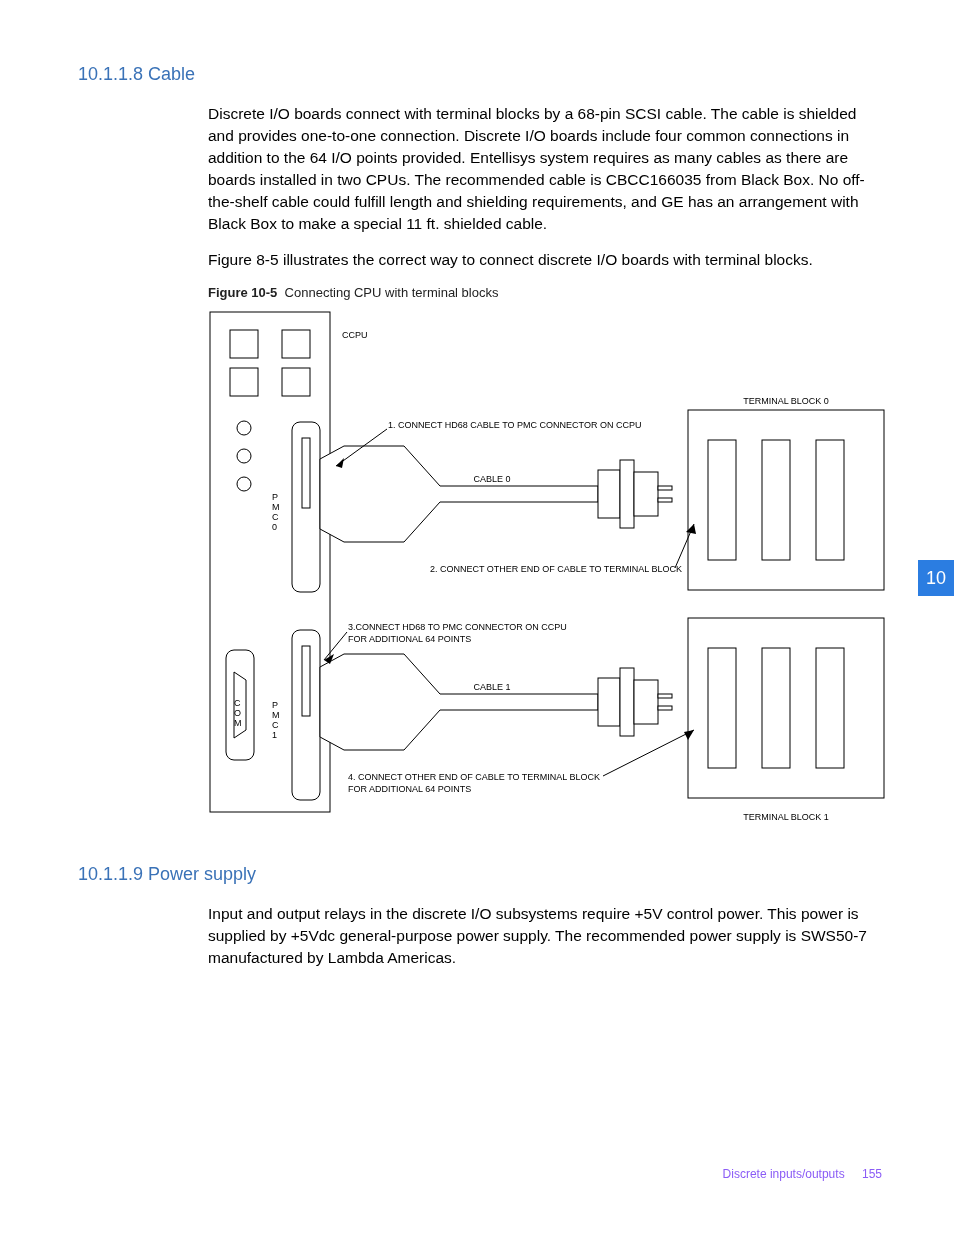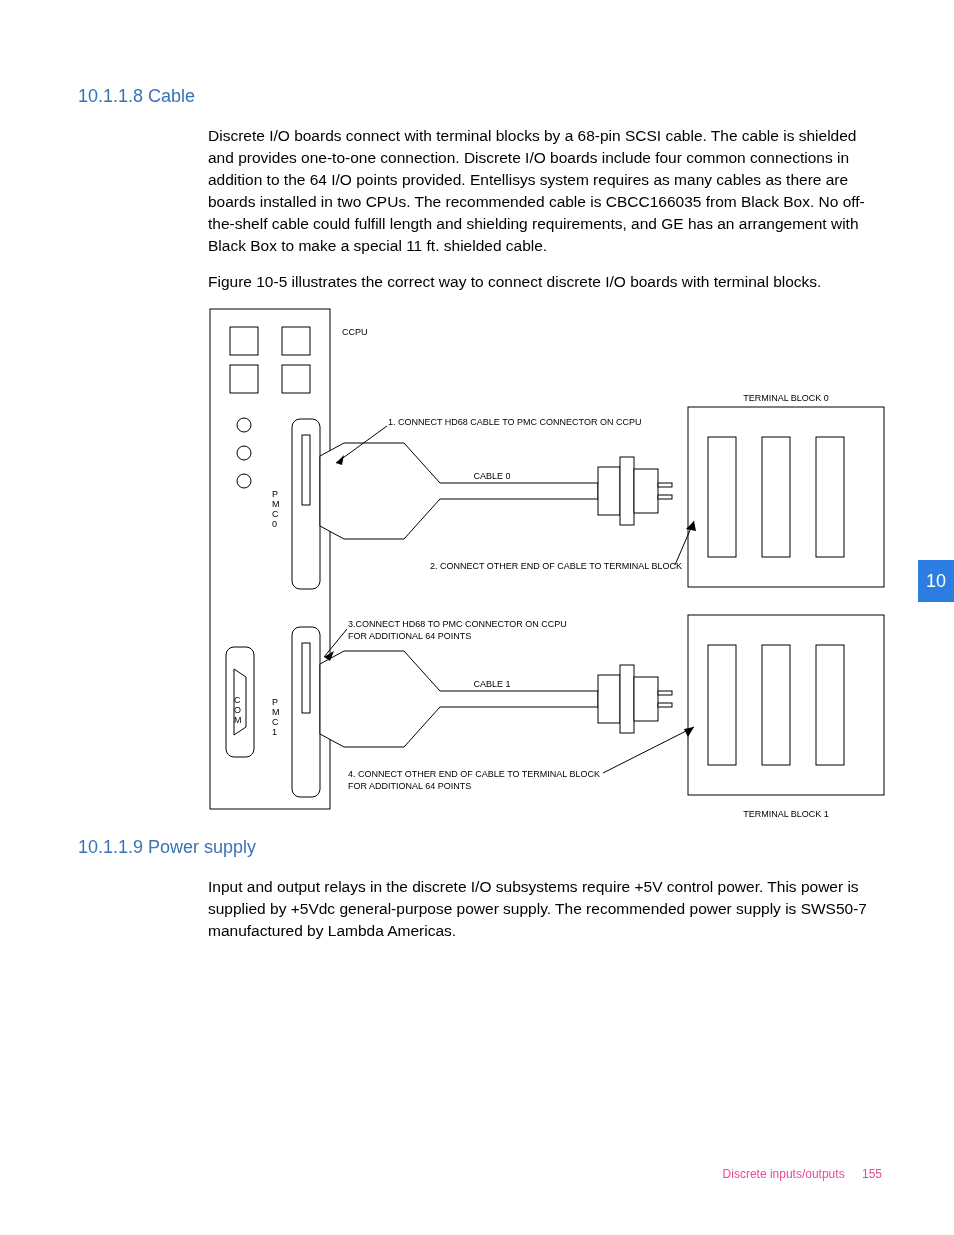--- a/index.html
+++ b/index.html
@@ -7,21 +7,21 @@
     padding: 0;
     font-family: Arial, Helvetica, sans-serif;
     background: #fff;
     color: #222;
     width: 954px;
     height: 1235px;
     position: relative;
     box-sizing: border-box;
   }
   .page {
-    padding: 86px 72px 40px 78px;
+    padding: 64px 72px 40px 78px;
     position: relative;
     height: 100%;
     box-sizing: border-box;
   }
   .section-heading {
     color: #3a72b7;
     font-size: 18px;
     font-weight: 400;
     margin: 0 0 18px 0;
   }
@@ -45,34 +45,34 @@
     margin-top: 4px;
   }
   svg.diagram {
     display: block;
   }
   .chapter-tab {
     position: absolute;
     right: 0;
     top: 560px;
     width: 36px;
-    height: 42px;
+    height: 36px;
     background: #2b7de1;
     color: #fff;
     font-size: 18px;
     display: flex;
     align-items: center;
     justify-content: center;
   }
   .footer {
     position: absolute;
     bottom: 54px;
     right: 72px;
     font-size: 12px;
-    color: #ec4899;
+    color: #8b5cf6;
     margin-top: 16px;
   }
   .footer .pnum { margin-left: 14px; }
   .dlabel {
     font-family: Arial, Helvetica, sans-serif;
     font-size: 9px;
     fill: #000;
   }
   .dlabel-v {
     font-family: Arial, Helvetica, sans-serif;
@@ -91,21 +91,24 @@
   }
 </style>
 </head>
 <body>
 
 <div class="page">
 
   <h2 class="section-heading">10.1.1.8 Cable</h2>
   <div class="body-block">
     <p class="para">Discrete I/O boards connect with terminal blocks by a 68-pin SCSI cable. The cable is shielded and provides one-to-one connection. Discrete I/O boards include four common connections in addition to the 64 I/O points provided. Entellisys system requires as many cables as there are boards installed in two CPUs. The recommended cable is CBCC166035 from Black Box. No off-the-shelf cable could fulfill length and shielding requirements, and GE has an arrangement with Black Box to make a special 11 ft. shielded cable.</p>
-    <p class="para">Figure 10-5 illustrates the correct way to connect discrete I/O boards with terminal blocks.</p>
+    <p class="para">Figure 8-5 illustrates the correct way to connect discrete I/O boards with terminal blocks.</p>
+    <p class="fig-caption">
+      <span class="bold">Figure 10-5</span>&nbsp;&nbsp;<span>Connecting CPU with terminal blocks</span>
+    </p>
   </div>
 
   <div class="diagram-wrap">
     <svg class="diagram" width="680" height="530" viewBox="0 0 680 530">
 
       <rect x="2" y="2" width="120" height="500" class="strokefill"></rect>
 
       <rect x="22" y="20" width="28" height="28" class="strokefill"></rect>
       <rect x="74" y="20" width="28" height="28" class="strokefill"></rect>
       <rect x="22" y="58" width="28" height="28" class="strokefill"></rect>
@@ -176,21 +179,21 @@
       <polygon points="116,350 126,344 122,354" fill="#000"></polygon>
 
       <text class="dlabel" x="140" y="470">4. CONNECT OTHER END OF CABLE TO TERMINAL BLOCK</text>
       <text class="dlabel" x="140" y="482">FOR ADDITIONAL 64 POINTS</text>
       <line x1="395" y1="466" x2="486" y2="420" class="stroke"></line>
       <polygon points="486,420 476,422 480,430" fill="#000"></polygon>
 
     </svg>
   </div>
 
-  <h2 class="section-heading" style="">10.1.1.9 Power supply</h2>
+  <h2 class="section-heading" style="margin-top:24px;">10.1.1.9 Power supply</h2>
   <div class="body-block">
     <p class="para">Input and output relays in the discrete I/O subsystems require +5V control power. This power is supplied by +5Vdc general-purpose power supply. The recommended power supply is SWS50-7 manufactured by Lambda Americas.</p>
   </div>
 
   <div class="chapter-tab">10</div>
 
   <div class="footer">
     <span>Discrete inputs/outputs</span>
     <span class="pnum">155</span>
   </div>

